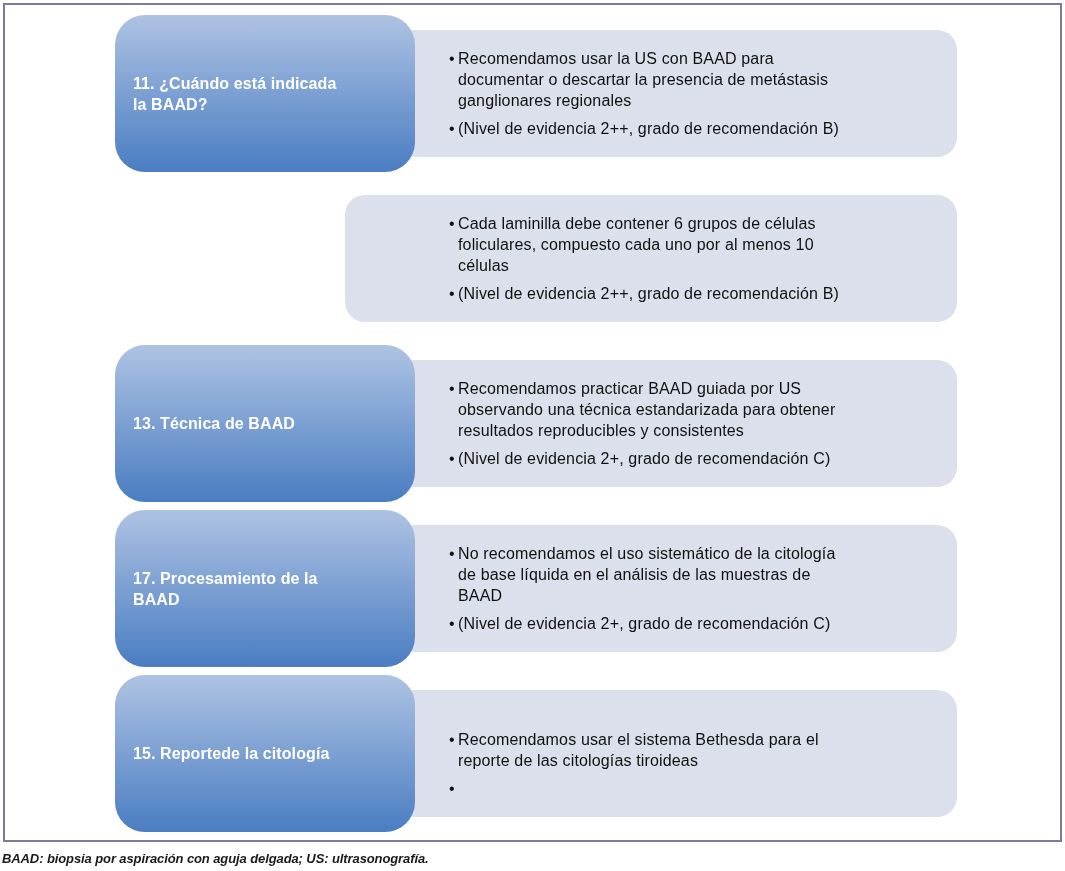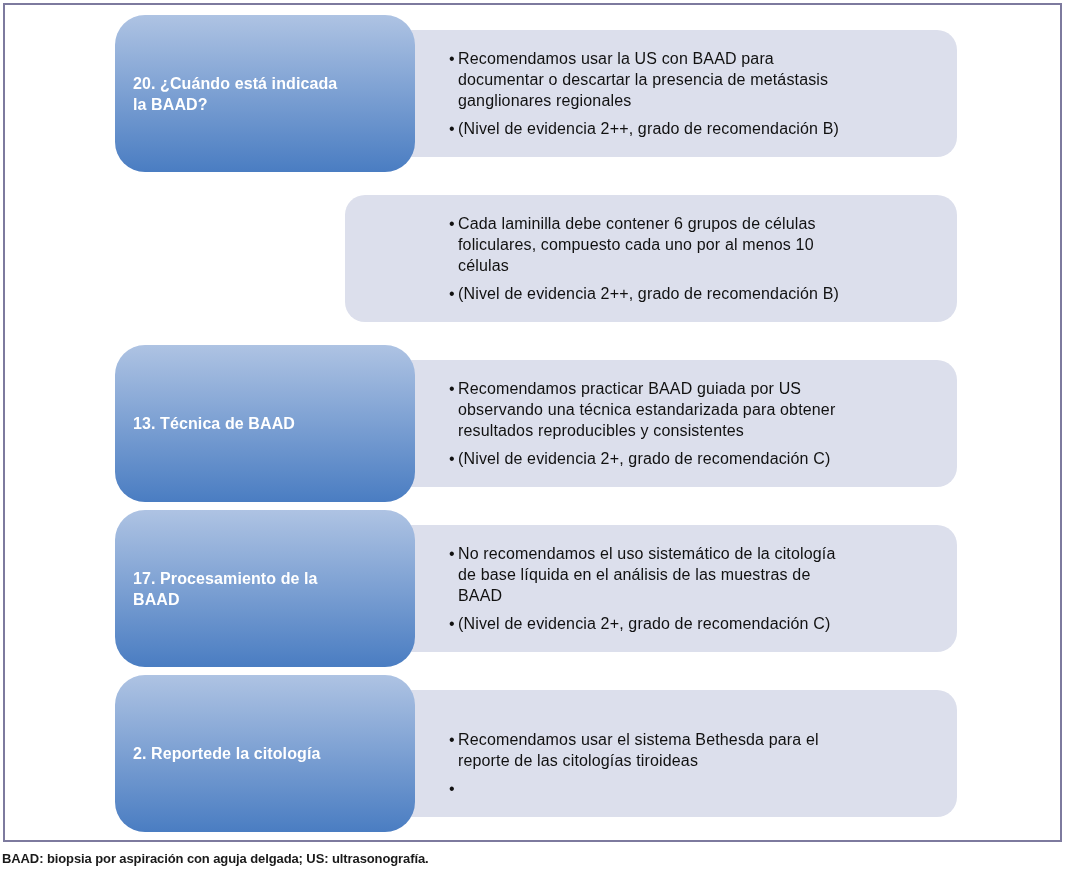--- a/index.html
+++ b/index.html
@@ -95,39 +95,40 @@
     top: 0;
   }
   .footnote {
     position: absolute;
     left: 2px;
     top: 851px;
     font-size: 13px;
     font-weight: bold;
     color: #1a1a1a;
     letter-spacing: -0.1px;
+    font-style: italic;
   }
 </style>
 </head>
 <body>
 
 <div class="page">
   <div class="frame">
 
     <div class="row row-0">
       <div class="panel">
         <ul class="bullets">
           <li><span class="marker">•</span><span>Recomendamos usar la US con BAAD para
 documentar o descartar la presencia de metástasis
 ganglionares regionales</span></li>
           <li><span class="marker">•</span><span>(Nivel de evidencia 2++, grado de recomendación B)</span></li>
         </ul>
       </div>
       <div class="topic">
-        <div class="topic-text">20. ¿Cuándo está indicada
+        <div class="topic-text">11. ¿Cuándo está indicada
  la BAAD?</div>
       </div>
     </div>
 
     <div class="row row-1">
       <div class="panel">
         <ul class="bullets">
           <li><span class="marker">•</span><span>Cada laminilla debe contener 6 grupos de células
 foliculares, compuesto cada uno por al menos 10
 células</span></li>
@@ -167,20 +168,20 @@
 
     <div class="row row-4">
       <div class="panel">
         <ul class="bullets">
           <li><span class="marker">•</span><span>Recomendamos usar el sistema Bethesda para el
 reporte de las citologías tiroideas</span></li>
           <li><span class="marker">•</span></li>
         </ul>
       </div>
       <div class="topic">
-        <div class="topic-text">2. Reportede la citología</div>
+        <div class="topic-text">15. Reportede la citología</div>
       </div>
     </div>
 
   </div>
 
   <div class="footnote">BAAD: biopsia por aspiración con aguja delgada; US: ultrasonografía.</div>
 </div>
 
 </body></html>

